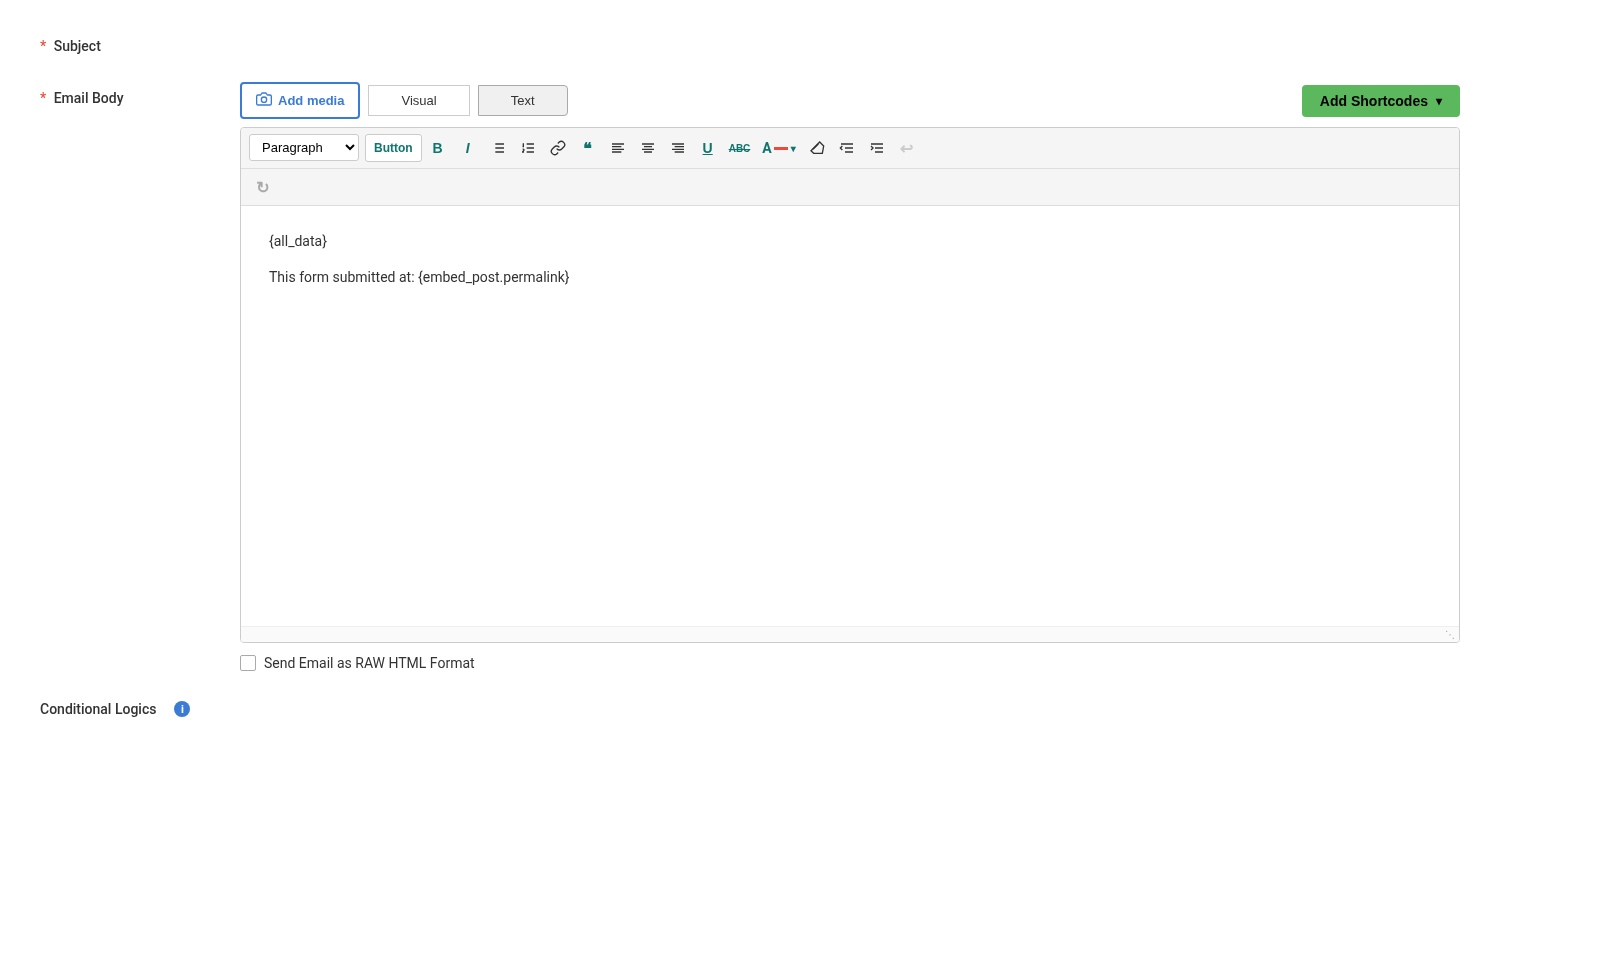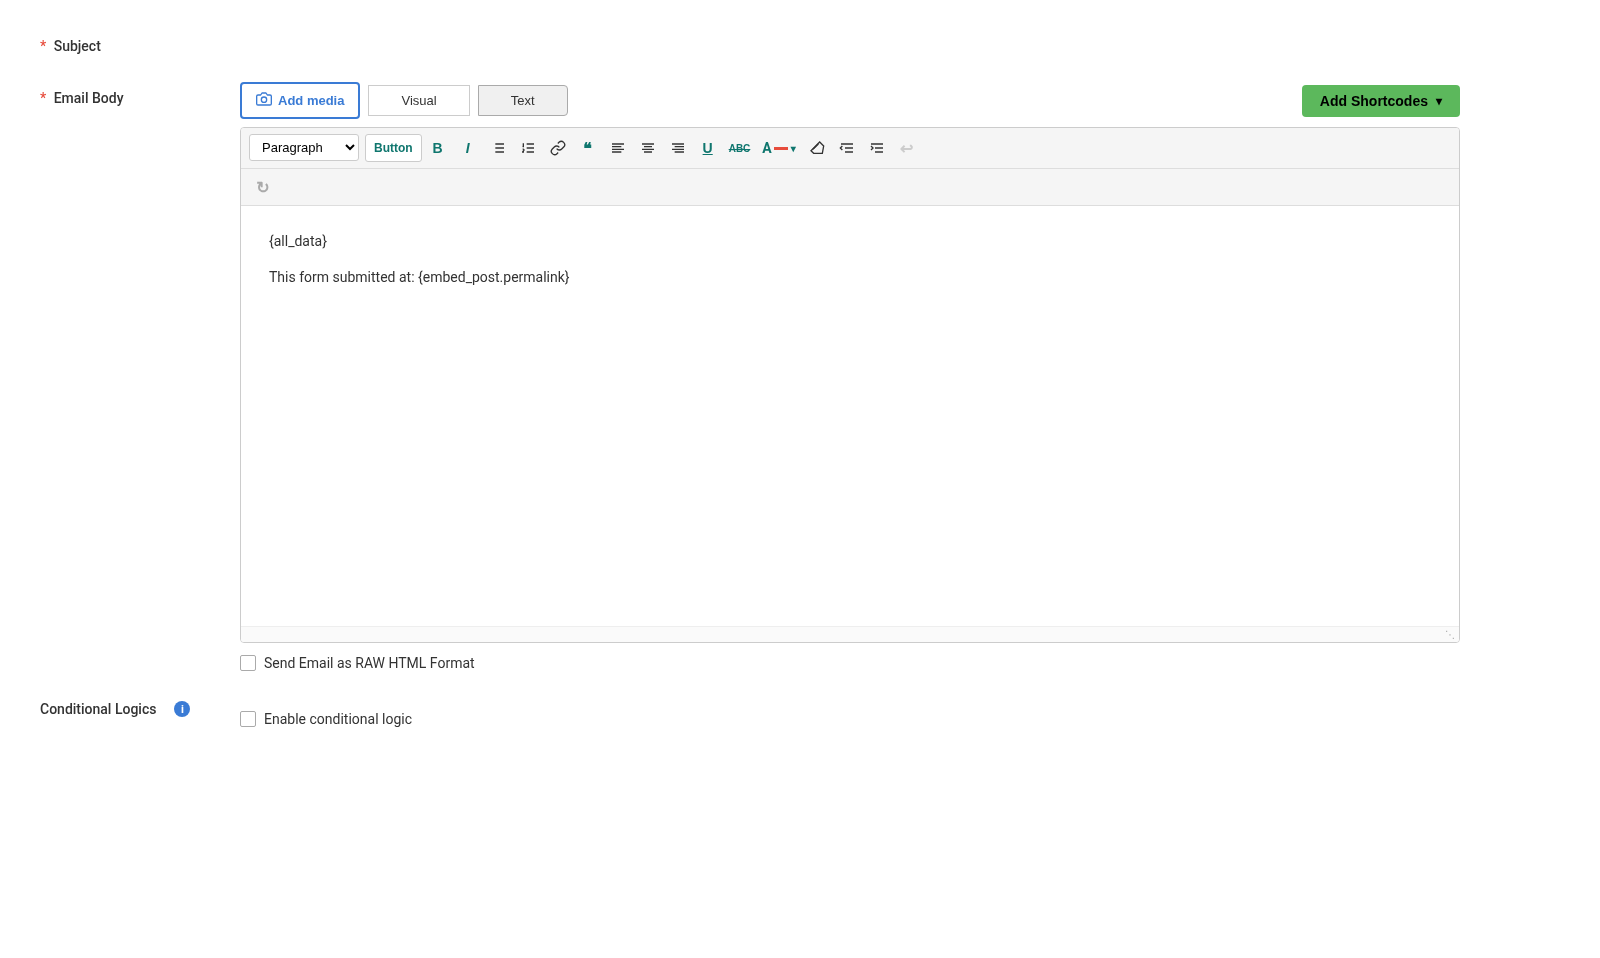--- a/index.html
+++ b/index.html
@@ -460,21 +460,15 @@
       </div>
 
     </div>
   </div>
 
   <div class="conditional-row">
     <div class="conditional-label">
       <span>Conditional Logics</span>
       <span class="info-icon">i</span>
     </div>
-    <div class="form-field">
-      <div class="checkbox-row">
-        <input type="checkbox" class="checkbox-input" style="">
-        <label class="checkbox-label">Enable conditional logic</label>
-      </div>
-    </div>
   </div>
 
 </div>
 
 </body></html>

